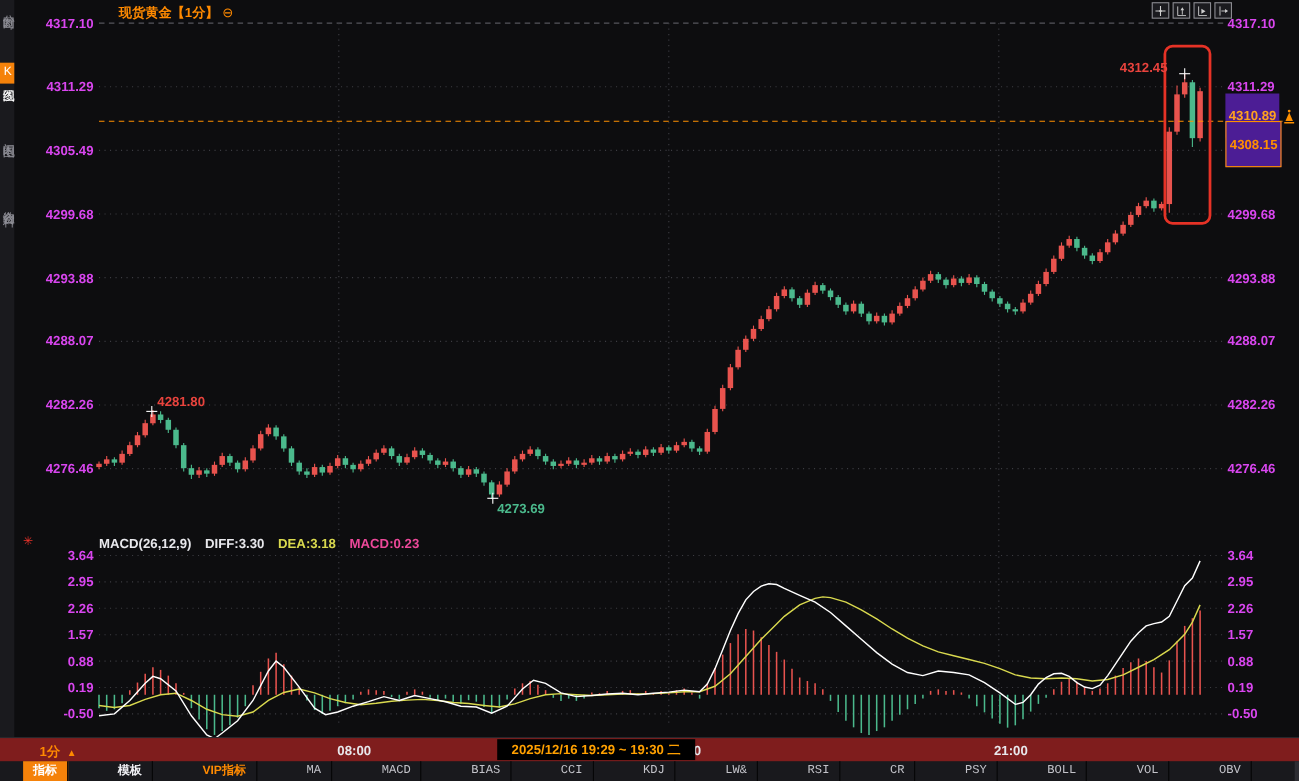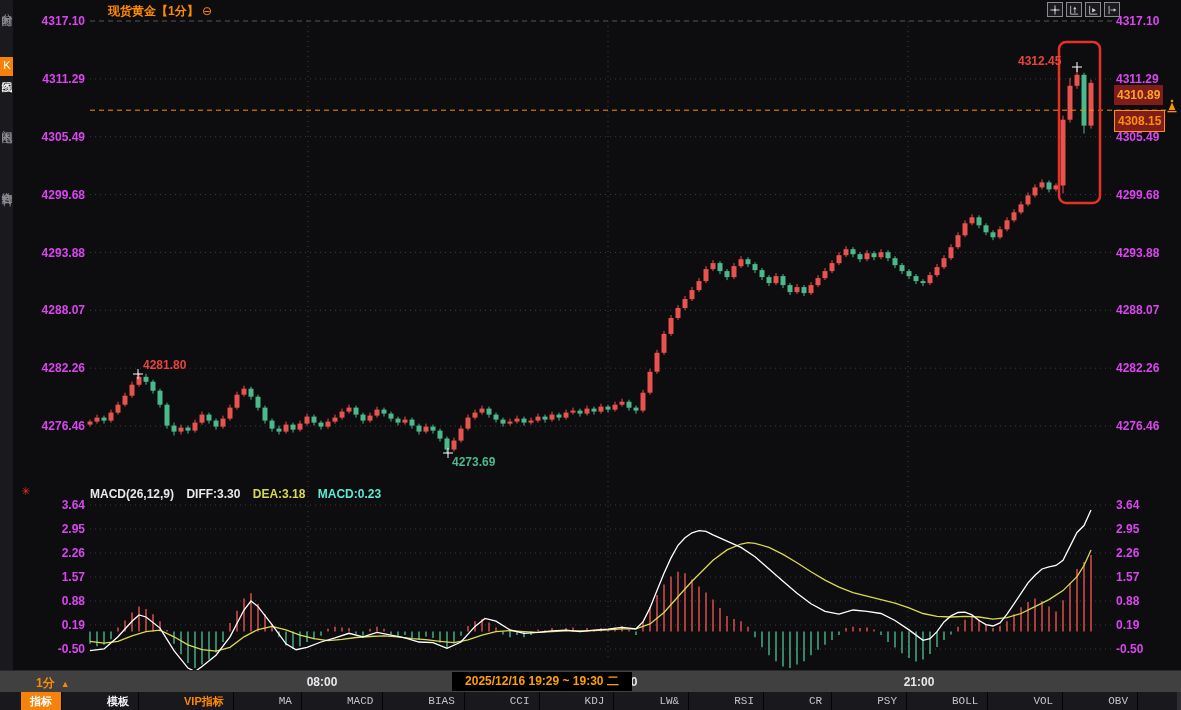--- a/index.html
+++ b/index.html
@@ -18,31 +18,31 @@
   .ticon{width:14px;height:13px;border:1px solid #8a8a90;background:#1b1b1f;display:inline-flex;
     align-items:center;justify-content:center;cursor:pointer;}
   
   .axis-label{position:absolute;width:50px;font-size:12px;font-weight:600;color:#d946ef;z-index:3;}
   .axis-label.l{left:35px;text-align:right;}
   .axis-label.r{left:1116px;text-align:left;}
   
   .ann{position:absolute;font-size:12px;font-weight:700;z-index:5;}
   .ann.red{color:#e8433d;}
   .ann.green{color:#4bb98c;}
-  .px-label{position:absolute;left:1114px;font-size:12px;font-weight:700;z-index:6;background:#7f1d1d;
-    padding:3px 3px;color:#ffa21f;}
+  .px-label{position:absolute;left:1114px;font-size:12px;font-weight:700;z-index:6;background:#4c1d95;
+    padding:13px 3px;color:#ffa21f;}
   .px-label.alert{border:1px solid #ff9000;color:#ff9000;cursor:pointer;}
   #alert-bell{position:absolute;left:1166px;top:99px;z-index:6;cursor:pointer;}
   
   .macd-head{position:absolute;left:90px;top:487px;font-size:12px;font-weight:600;z-index:5;}
   .macd-head span{margin-right:9px;}
-  .mh-white{color:#e8e8ec;} .mh-yellow{color:#d9d94e;} .mh-magenta{color:#5eead4;}
+  .mh-white{color:#e8e8ec;} .mh-yellow{color:#d9d94e;} .mh-magenta{color:#ec4899;}
   .macd-gear{position:absolute;left:21px;top:485px;color:#e8312a;font-size:11px;z-index:5;cursor:pointer;}
   
-  #time-row{position:absolute;left:0;top:670px;width:1181px;height:22px;background:#404040;
+  #time-row{position:absolute;left:0;top:670px;width:1181px;height:22px;background:#7f1d1d;
     border-top:1px solid #27272c;z-index:4;}
   .t-label{position:absolute;top:4px;font-size:12px;font-weight:700;color:#e8e8ec;transform:translateX(-50%);}
   .interval-sel{position:absolute;left:36px;top:4px;font-size:12px;font-weight:700;color:#ff8a00;cursor:pointer;}
   .interval-sel .tri{font-size:9px;margin-left:6px;}
   .time-tip{position:absolute;left:452px;top:1px;width:180px;height:19px;background:#000;color:#ffa000;
     font-size:12px;font-weight:700;text-align:center;line-height:19px;z-index:6;}
   .watermark{position:absolute;left:1044px;top:644px;font-size:42px;color:#d2d3d9;z-index:7;letter-spacing:1px;}
   
   #toolbar{position:absolute;left:0;top:692px;width:1181px;height:18px;background:#19191d;z-index:5;
     display:flex;align-items:stretch;padding-left:21px;box-sizing:border-box;gap:36px;}

